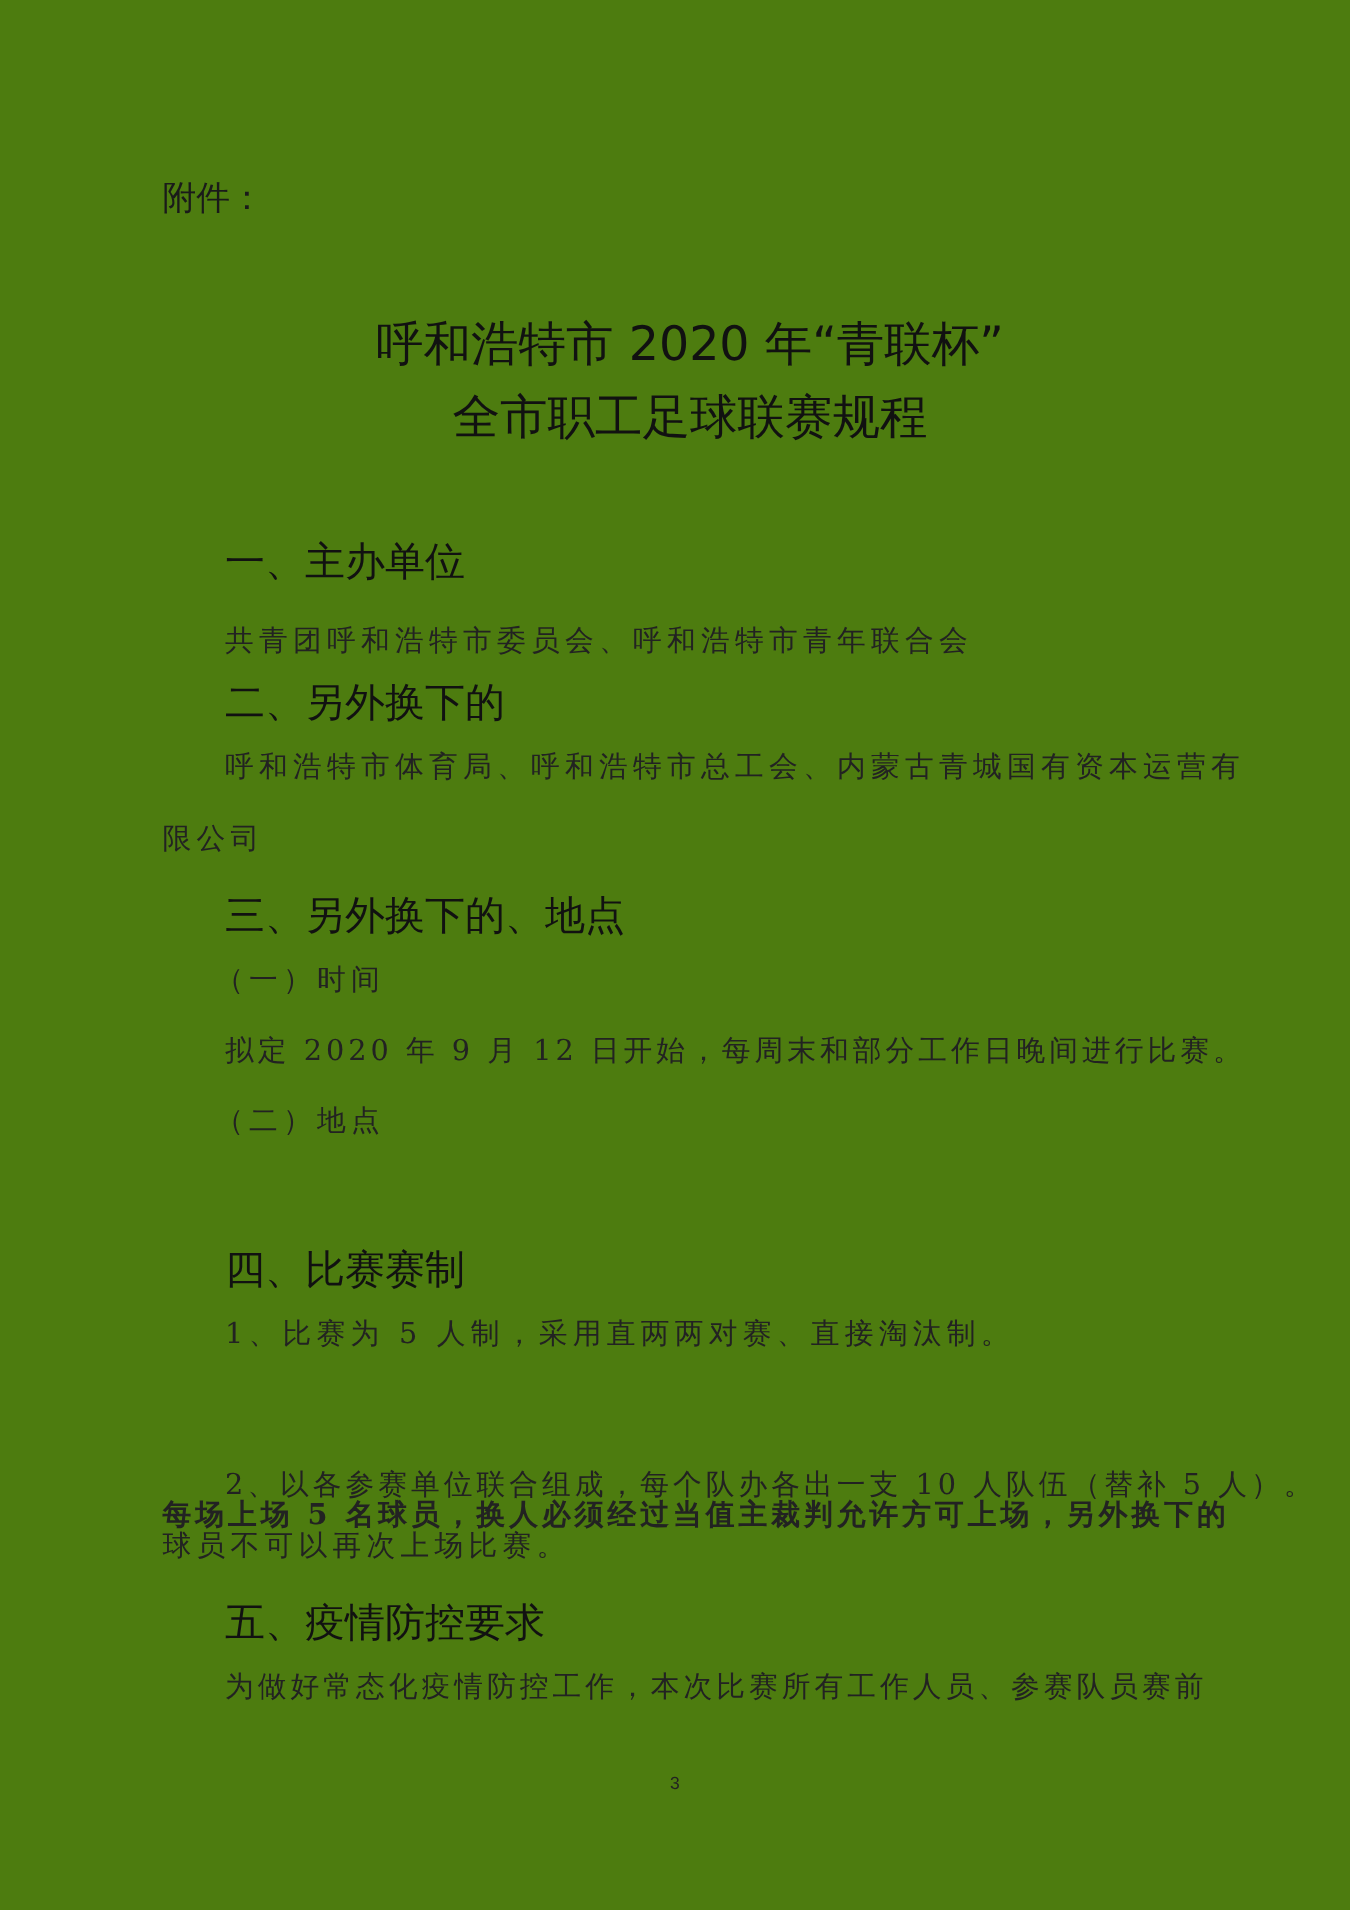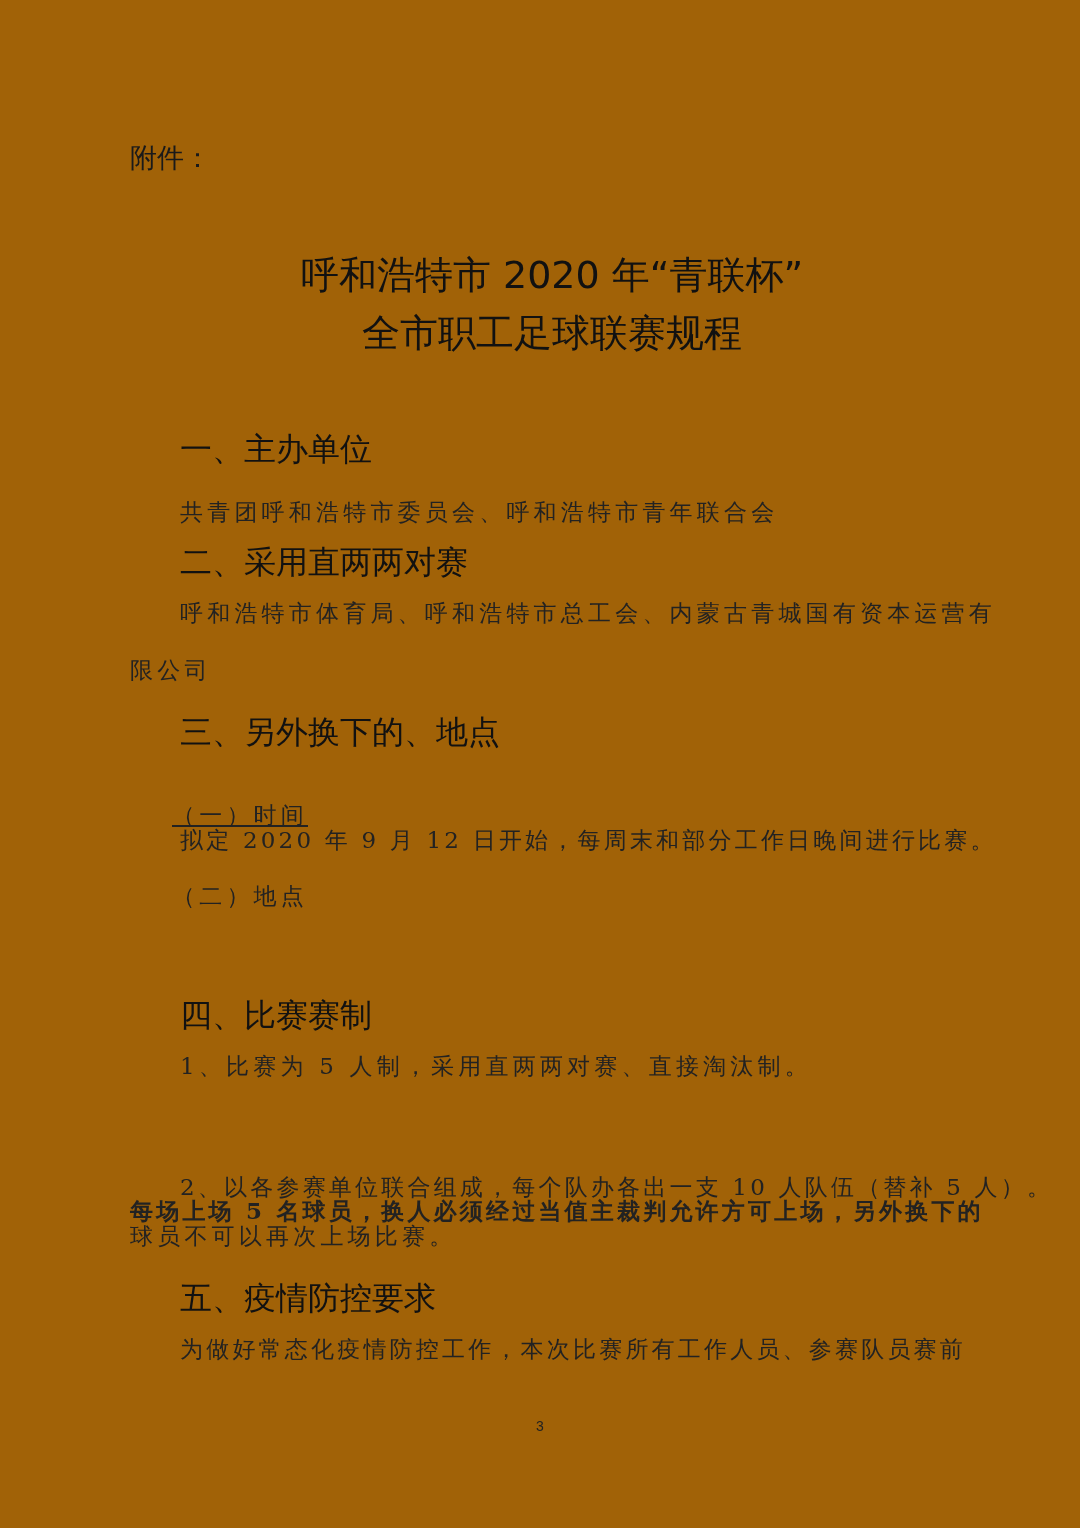--- a/index.html
+++ b/index.html
@@ -1,17 +1,17 @@
 <!DOCTYPE html>
 <html><head>
 <meta charset="utf-8">
 <style>
   html, body { margin: 0; padding: 0; background: #ffffff; }
   body { width: 1080px; height: 1528px; position: relative; overflow: hidden; color: #1a1a1a; }
-  .page { position: absolute; left: 0; top: 0; width: 1080px; height: 1528px; background: #a16207; }
+  .page { position: absolute; left: 0; top: 0; width: 1080px; height: 1528px; background: #4d7c0f; }
   .line { position: absolute; white-space: nowrap; }
   .attach { left: 130px; top: 140px; font-family: "DejaVu Sans", sans-serif; font-size: 27px; }
   .title { left: 0; width: 1080px; text-align: center; font-family: "DejaVu Sans", sans-serif; font-size: 38px; color: #111; }
   .t1 { top: 250px; left: 12px; }
   .t2 { top: 308px; left: 12px; }
   .heading { font-family: "DejaVu Sans", sans-serif; font-size: 32px; color: #111; }
   .body { font-family: "DejaVu Serif", serif; font-size: 23px; color: #222; letter-spacing: 4.2px; }
   .tight { letter-spacing: 3.2px; }
   .pagenum { left: 0; width: 1080px; text-align: center; top: 1418px; font-family: "Liberation Sans", sans-serif; font-size: 14px; color: #222; }
 </style>
@@ -20,26 +20,26 @@
 
 <div class="page">
   <div class="line attach">附件：</div>
 
   <div class="line title t1">呼和浩特市 2020 年“青联杯”</div>
   <div class="line title t2">全市职工足球联赛规程</div>
 
   <div class="line heading" style="left:180px; top:428px;">一、主办单位</div>
   <div class="line body" style="left:180px; top:485px;margin-top:12px;">共青团呼和浩特市委员会、呼和浩特市青年联合会</div>
 
-  <div class="line heading" style="left:180px; top:541px;">二、采用直两两对赛</div>
+  <div class="line heading" style="left:180px; top:541px;">二、另外换下的</div>
   <div class="line body" style="left:180px; top:598px;">呼和浩特市体育局、呼和浩特市总工会、内蒙古青城国有资本运营有</div>
   <div class="line body" style="left:130px; top:655px;">限公司</div>
 
   <div class="line heading" style="left:180px; top:711px;">三、另外换下的、地点</div>
-  <div class="line body" style="left:172px; top:800px;text-decoration:underline;">（一）时间</div>
+  <div class="line body" style="left:172px; top:768px;">（一）时间</div>
   <div class="line body tight" style="left:180px; top:825px;">拟定 2020 年 9 月 12 日开始，每周末和部分工作日晚间进行比赛。</div>
   <div class="line body" style="left:172px; top:881px;">（二）地点</div>
 
   <div class="line heading" style="left:180px; top:994px;">四、比赛赛制</div>
   <div class="line body" style="left:180px; top:1051px;">1、比赛为 5 人制，采用直两两对赛、直接淘汰制。</div>
   <div class="line body tight" style="left:180px; top:1172px;">2、以各参赛单位联合组成，每个队办各出一支 10 人队伍（替补 5 人）。</div>
   <div class="line body tight" style="left:130px; top:1196px;font-weight:bold;">每场上场 5 名球员，换人必须经过当值主裁判允许方可上场，另外换下的</div>
   <div class="line body" style="left:130px; top:1221px;">球员不可以再次上场比赛。</div>
 
   <div class="line heading" style="left:180px; top:1277px;">五、疫情防控要求</div>

